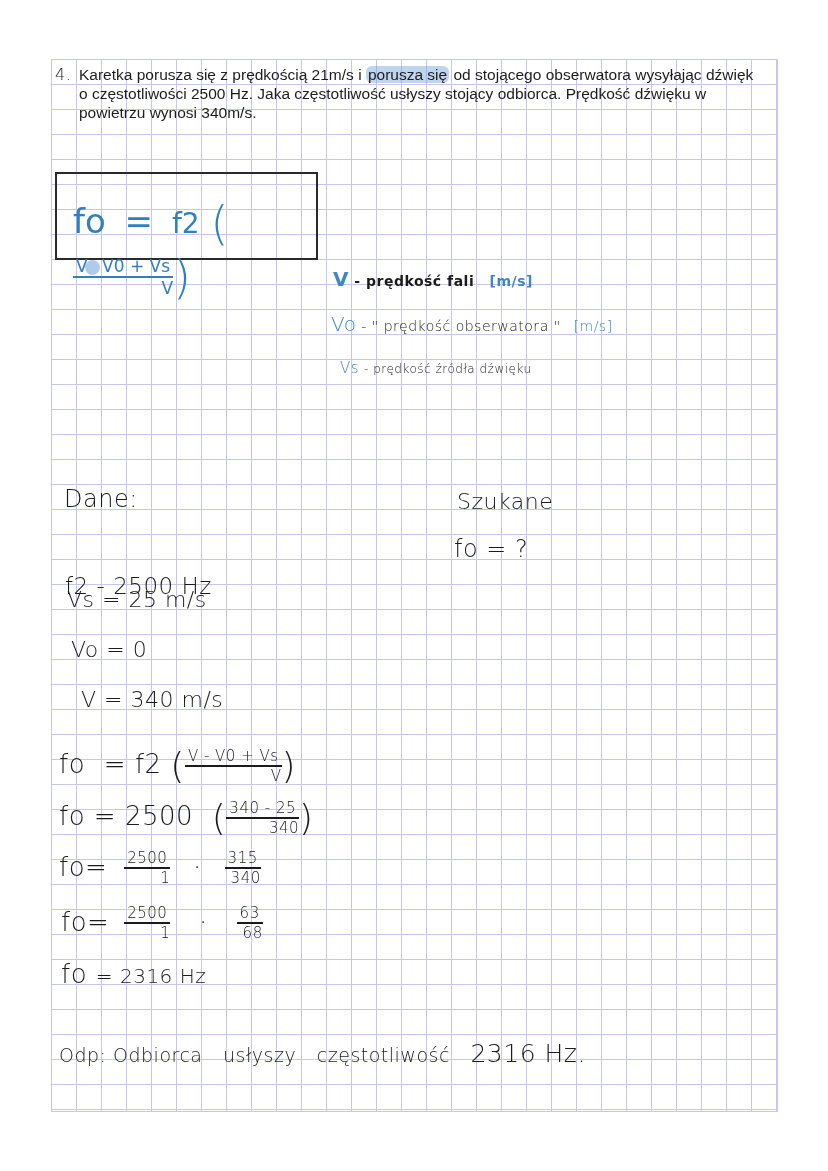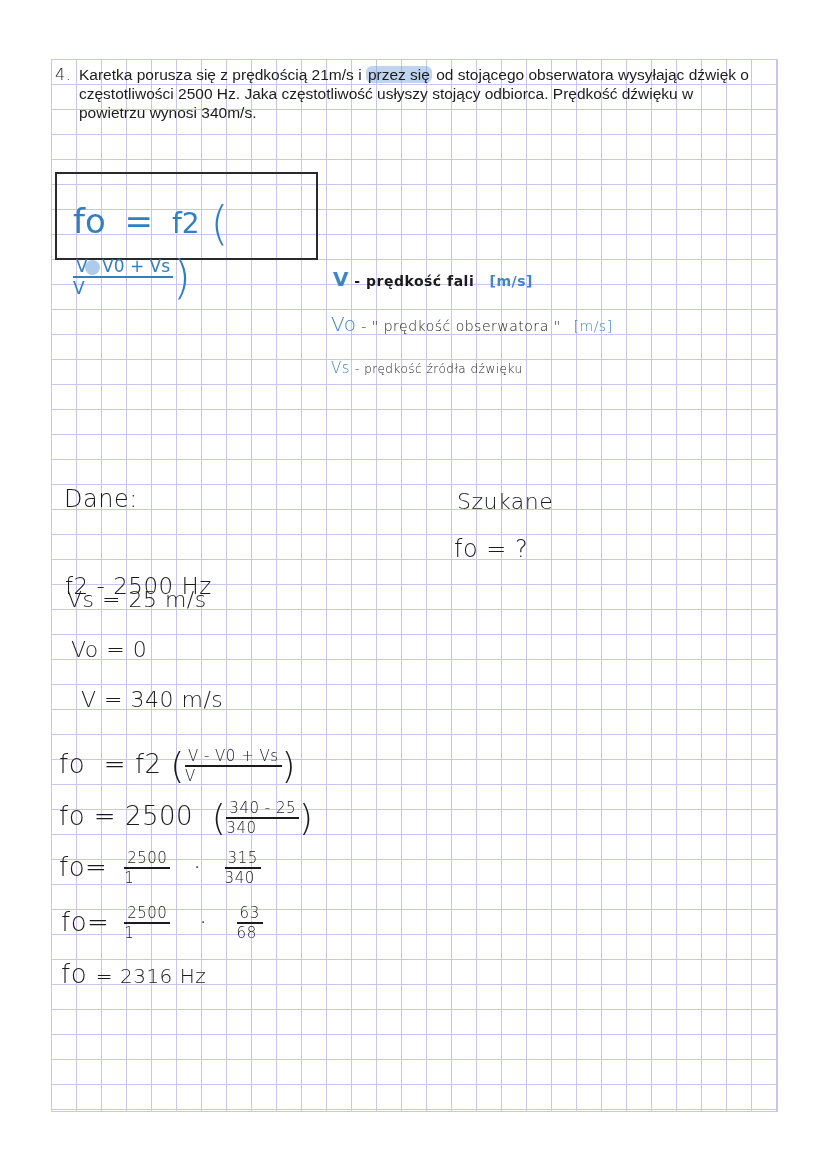--- a/index.html
+++ b/index.html
@@ -23,39 +23,39 @@
   .qnum { position: absolute; left: -4px; top: 0; font-family: "DejaVu Sans", sans-serif; font-size: 16px; color: #333; }
   .qtext { padding-left: 20px; display: block; }
   .hl { background: rgba(110,160,220,0.45); border-radius: 6px; padding: 0 2px; }
   .hand { font-family: "DejaVu Sans", sans-serif; font-weight: 300; color: #1b1b1b; letter-spacing: 0.5px; }
   .blue { color: #3f86c6; }
   .formula-box {
     position: absolute; left: 4px; top: 113px; width: 263px; height: 88px;
     border: 2px solid #2a2a2a; box-sizing: border-box;
   }
   .formula-main { position: absolute; left: 16px; top: 22px; font-size: 34px; color: #2f7fc1; font-family: "DejaVu Sans", sans-serif; }
-  .frac { display: inline-block; vertical-align: middle; text-align: left; font-size: 17px; line-height: 20px; }
+  .frac { display: inline-block; vertical-align: middle; text-align: right; font-size: 17px; line-height: 20px; }
   .frac .num { border-bottom: 2px solid currentColor; padding: 0 3px; display: block; }
   .frac .den { display: block; }
   .paren { font-size: 46px; vertical-align: middle; font-weight: 200; }
   .dot-hl { display: inline-block; width: 15px; height: 15px; border-radius: 50%; background: rgba(110,160,220,0.55); vertical-align: middle; margin: 0 -3px; }
   .legend-row { font-size: 14px; }
   .legend-row .sym { font-size: 20px; }
   .work { font-size: 26px; }
   .work .frac { font-size: 15px; line-height: 18px; }
   .work .paren { font-size: 36px; }
 </style>
 </head>
 <body>
 
 <div class="sheet">
 
   <div class="question">
     <span class="qnum hand">4.</span>
-    <span class="qtext"><span>Karetka porusza się z prędkością 21m/s i </span><span class="hl">przez się</span><span> od stojącego obserwatora wysyłając dźwięk o częstotliwości 2500 Hz. Jaka częstotliwość usłyszy stojący odbiorca. Prędkość dźwięku w powietrzu wynosi 340m/s.</span></span>
+    <span class="qtext"><span>Karetka porusza się z prędkością 21m/s i </span><span class="hl">porusza się</span><span> od stojącego obserwatora wysyłając dźwięk o częstotliwości 2500 Hz. Jaka częstotliwość usłyszy stojący odbiorca. Prędkość dźwięku w powietrzu wynosi 340m/s.</span></span>
   </div>
 
   <div class="formula-box">
     <div class="formula-main">
       <span>fo</span>
       <span style="margin:0 8px;">=</span>
       <span style="font-size:28px;">f2</span>
       <span class="paren">(</span><span class="frac"><span class="num"><span>V</span><span class="dot-hl"></span> <span>V0 + Vs</span></span><span class="den">V</span></span><span class="paren">)</span>
     </div>
   </div>
@@ -64,21 +64,21 @@
     <span class="sym blue">V</span>
     <span>- prędkość fali</span>
     <span class="blue" style="margin-left:10px;">[m/s]</span>
   </div>
   <div class="abs hand legend-row" style="left:280px; top:253px;">
     <span class="sym blue">Vo</span>
     <span>- " prędkość obserwatora "</span>
     <span class="blue" style="margin-left:8px;">[m/s]</span>
   </div>
   <div class="abs hand legend-row" style="left:280px; top:300px;">
-    <span class="sym blue" style="font-size:15px;">Vs</span>
+    <span class="sym blue" style="font-size:15px;margin-left:9px;">Vs</span>
     <span style="font-size:12px;">- prędkość źródła dźwięku</span>
   </div>
 
   <div class="abs hand" style="left:13px; top:426px; font-size:24px;">Dane:</div>
   <div class="abs hand" style="left:14px; top:478px; font-size:23px;margin-top:36px;">f2 - 2500 Hz</div>
   <div class="abs hand" style="left:16px; top:528px; font-size:22px;">Vs = 25 m/s</div>
   <div class="abs hand" style="left:20px; top:578px; font-size:22px;">Vo = 0</div>
   <div class="abs hand" style="left:30px; top:628px; font-size:22px;">V = 340 m/s</div>
 
   <div class="abs hand" style="left:406px; top:430px; font-size:22px;">Szukane</div>
@@ -104,14 +104,19 @@
     <span>fo</span><span>= </span>
     <span class="frac" style="margin-left:6px;"><span class="num">2500</span><span class="den">1</span></span>
     <span style="margin:0 20px;">·</span>
     <span class="frac"><span class="num">63</span><span class="den">68</span></span>
   </div>
   <div class="abs hand work" style="left:10px; top:900px;">
     <span>fo</span>
     <span style="font-size:20px;">= 2316 Hz</span>
   </div>
 
+  <div class="abs hand" style="left:8px; top:980px; font-size:19px;">
+    <span>Odp:</span>
+    <span style="word-spacing:14px;">Odbiorca usłyszy częstotliwość</span>
+    <span style="font-size:25px; margin-left:14px;">2316 Hz.</span>
+  </div>
 
 </div>
 
 </body></html>

